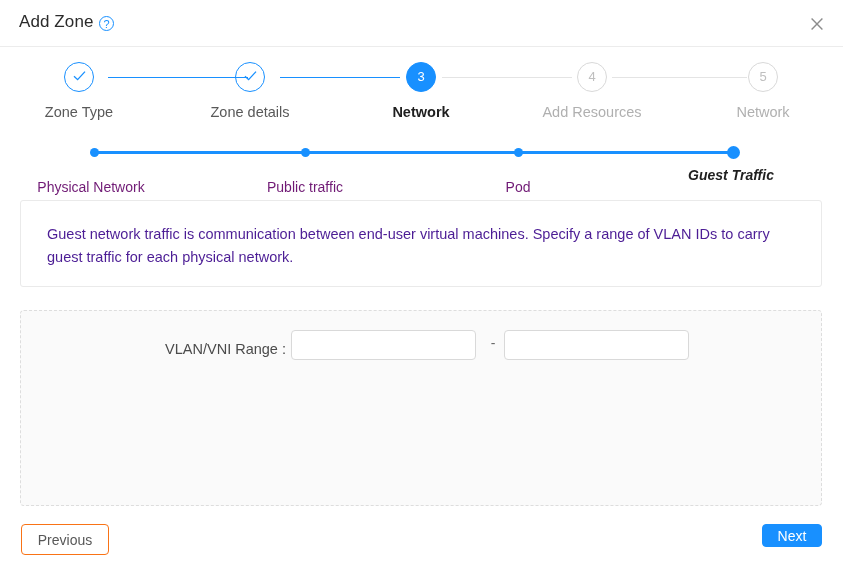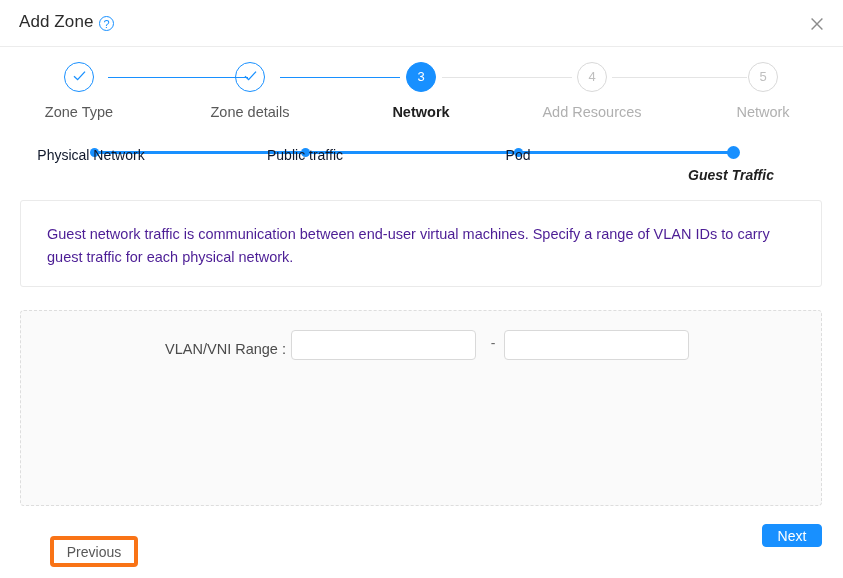--- a/index.html
+++ b/index.html
@@ -143,23 +143,23 @@
     border-radius: 50%;
     background: #1890ff;
   }
   .sub-dot.current {
     top: 2px;
     width: 13px;
     height: 13px;
   }
   .sub-label {
     position: absolute;
-    top: 3px;
+    top: 35px;
     font-size: 14px;
-    color: #0f172a;
+    color: #701a75;
     white-space: nowrap;
     transform: translateX(-50%);
   }
   .sub-label.current {
     top: 23px;
     color: #1f1f1f;
     font-weight: bold;
   }
 
   
@@ -242,27 +242,26 @@
   .btn {
     position: absolute;
     font-family: "Liberation Sans", sans-serif;
     font-size: 14px;
     border-radius: 4px;
     cursor: pointer;
     box-sizing: border-box;
   }
   .btn-previous {
     left: 21px;
-    top: 536px;
+    top: 524px;
     width: 88px;
     height: 31px;
     background: #ffffff;
-    border: 4px solid #f97316;
+    border: 1px solid #f97316;
     color: #585858;
-    margin-left: 29px;
   }
   .btn-next {
     right: 21px;
     top: 524px;
     width: 60px;
     height: 23px;
     background: #1890ff;
     border: 1px solid #1890ff;
     color: #ffffff;
   }

